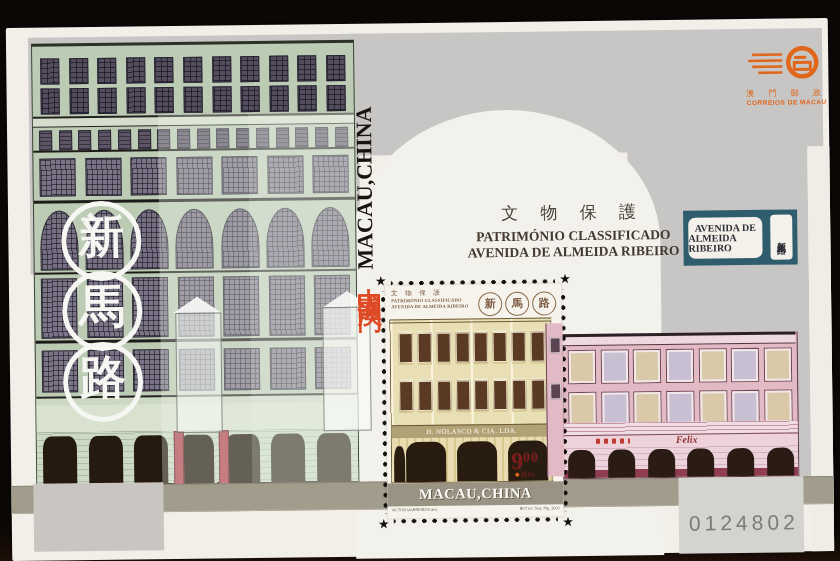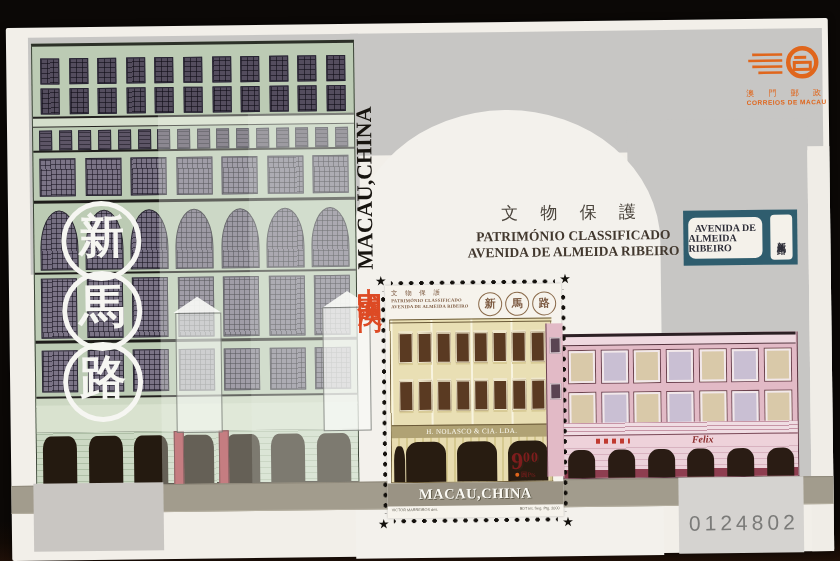--- a/index.html
+++ b/index.html
@@ -99,21 +99,21 @@
   
   #pink-bld{left:552px;top:313px;width:234px;height:144px;background:#e2bac6;
      border:1px solid #5a3642;border-top:none;}
   #pink-bld .cornice{left:-1px;top:0;width:234px;height:8px;background:#efd9e0;
      border-top:3px solid #2c2024;border-bottom:1px solid #54323d;}
   .v-pink i{width:22px;background:#d9c9a9;border:2px solid #f2e8ea;box-shadow:0 0 0 1px #6d4450;}
   .v-pink i:nth-child(2n){background:#c9bfd3;}
   #pink-entab{left:0;top:89px;width:100%;height:12px;
      background:repeating-linear-gradient(0deg,#f0dde3 0 3px,#c795a6 3px 4px);}
   #pink-sign{left:0;top:101px;width:100%;height:12px;background:#eed2da;border-top:1px solid #7a4a58;}
-  #felix{position:absolute;left:128px;top:-1px;font-family:"Liberation Serif",serif;
+  #felix{position:absolute;left:112px;top:-1px;font-family:"Liberation Serif",serif;
      font-style:italic;font-weight:bold;font-size:10px;color:#8d2f2f;}
   .redmarks{position:absolute;left:32px;top:3px;width:34px;height:5px;
      background:repeating-linear-gradient(90deg,#c03a30 0 4px,transparent 4px 8px);}
   #pink-arcade{position:absolute;left:0;top:113px;width:100%;height:31px;
      background-image:linear-gradient(to top,#8e3e50 0 8px,transparent 8px),
         repeating-linear-gradient(0deg,#ecd2da 0 5px,#d8b2bf 5px 6px);}
   #pink-arcade .winrow{left:4px;top:3px;width:226px;height:28px;}
   .v-popen i{width:27px;background:#2a1c14;border-radius:40% 40% 0 0;}
 
   

